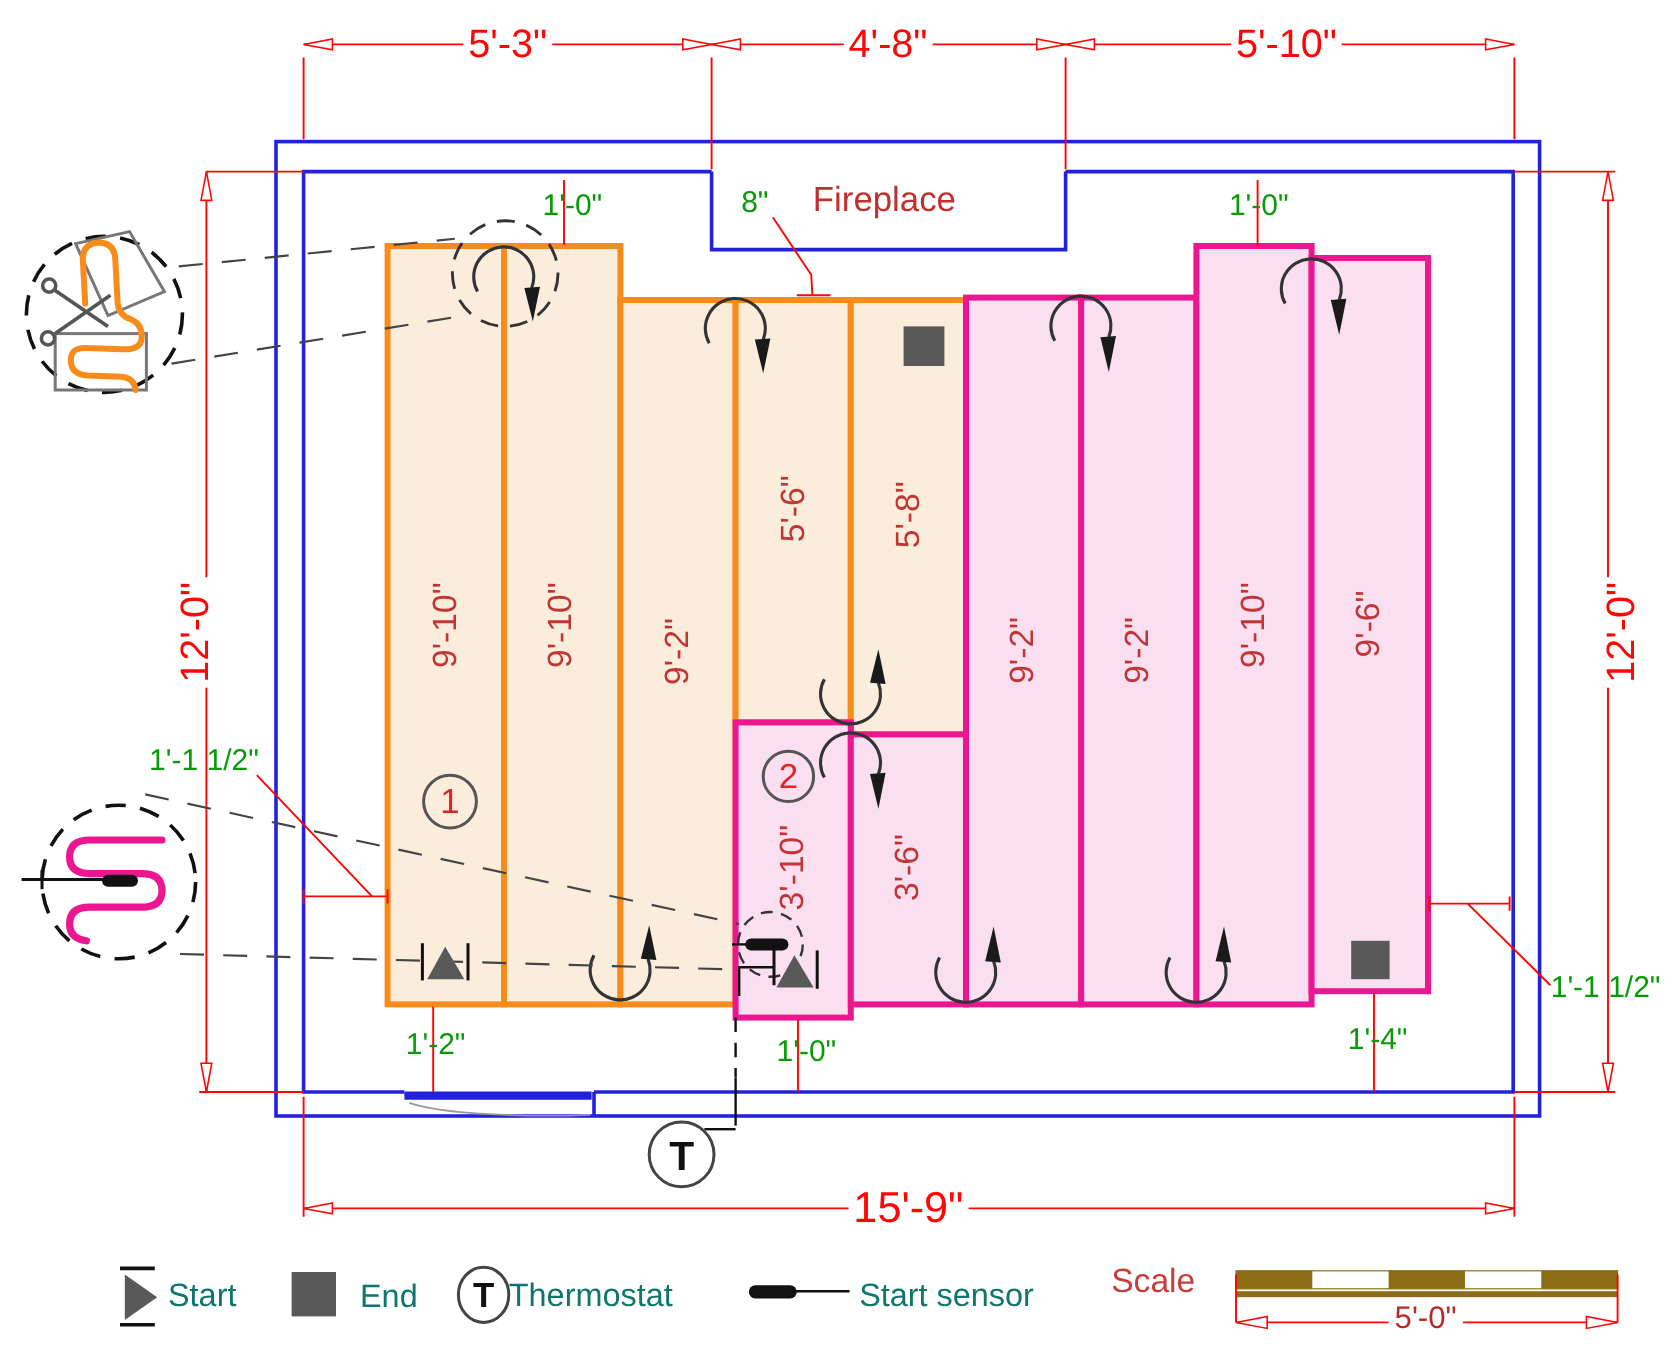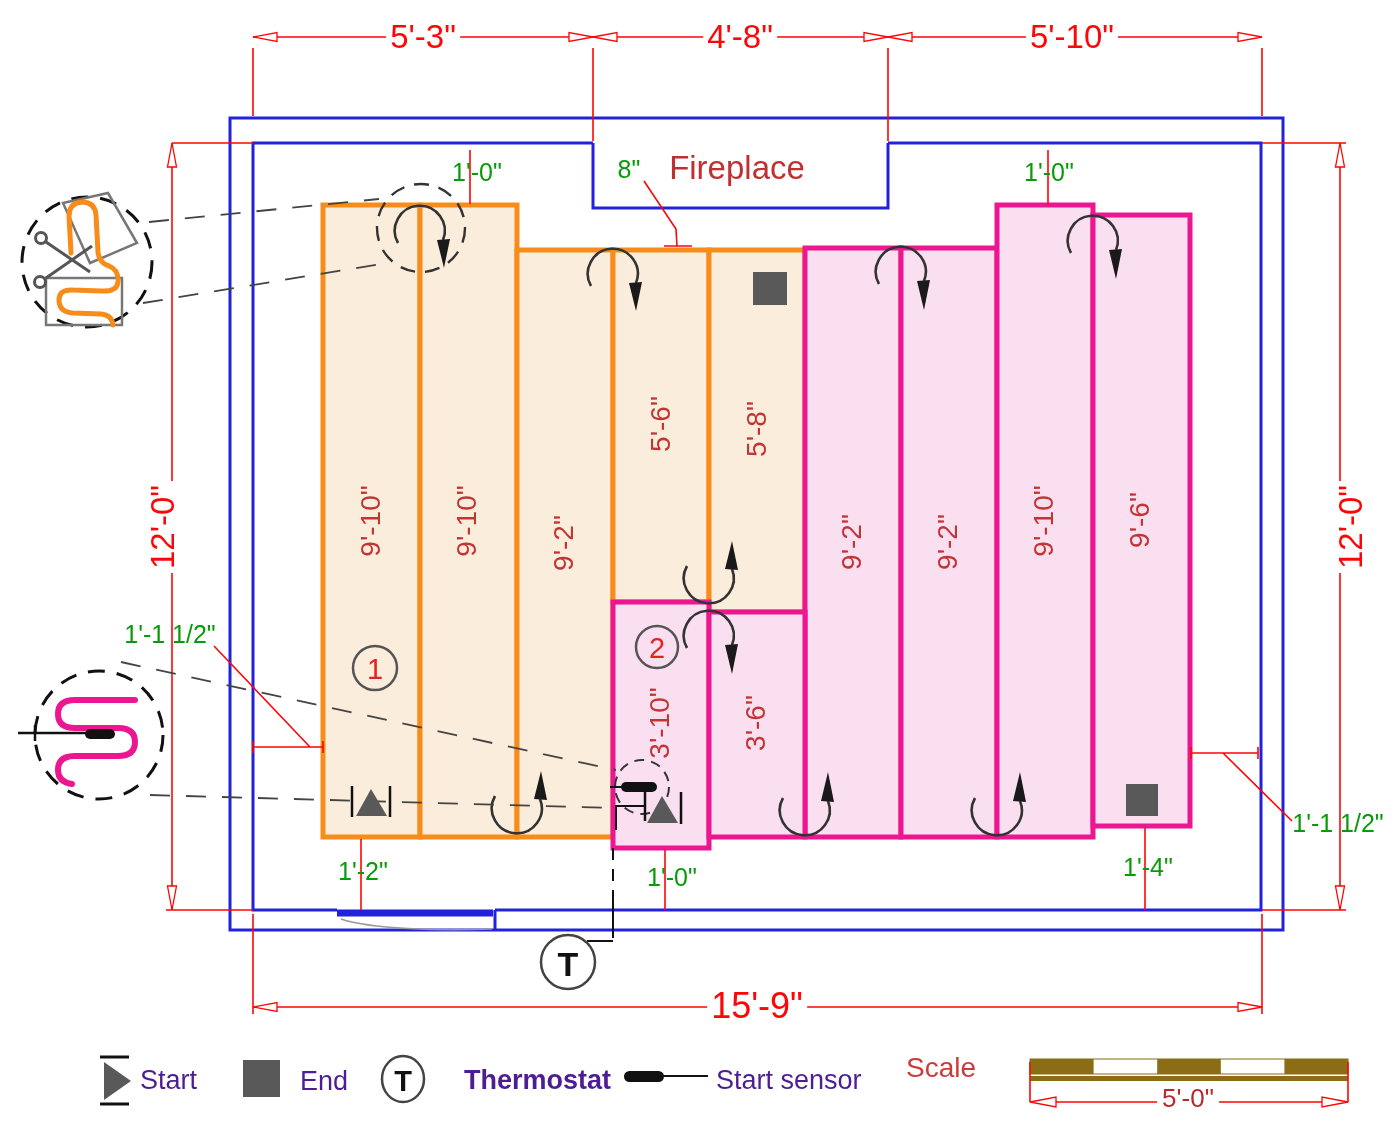--- a/index.html
+++ b/index.html
@@ -7,25 +7,25 @@
   #stage{position:relative;width:1400px;height:1133px;background:#fff;overflow:hidden;}
   #stage svg{position:absolute;left:0;top:0;}
   .lbl{position:absolute;transform:translate(-50%,-50%);white-space:nowrap;line-height:1;}
   .lbl.rot{transform:translate(-50%,-50%) rotate(-90deg);}
   .lbl.left{transform:translate(0,-50%);}
   .dim{color:#FF0505;font-size:33px;background:#fff;padding:0 4px;}
   .dimbig{font-size:36px;}
   .green{color:#089B08;font-size:25px;}
   .runlbl{color:#C13535;font-size:28px;}
   .dkred{color:#C03030;}
-  .fireplace{font-size:33px;}
+  .fireplace{font-size:29px;}
   .circnum{color:#E52222;font-size:29px;}
   .tsym{color:#111;font-weight:700;font-size:34px;}
   .tsym.small{font-size:29px;}
-  .legendlbl{color:#4c1d95;font-size:27px;}
+  .legendlbl{color:#0f766e;font-size:27px;}
   .scalelbl{color:#CC3B3B;font-size:28px;}
   .scaledim{color:#B72B2B;font-size:26px;background:#fff;padding:0 5px;}
 </style>
 </head>
 <body>
 
 <div id="stage">
 
 <svg width="1400" height="1133" viewBox="0 0 1400 1133">
 
@@ -215,19 +215,19 @@
   <div class="lbl runlbl rot" style="left:1140px;top:520px;">9'-6"</div>
 
   <div class="lbl circnum" style="left:375px;top:669px;">1</div>
   <div class="lbl circnum" style="left:657px;top:648px;">2</div>
 
   <div class="lbl tsym" style="left:568px;top:964px;">T</div>
 
   <div class="lbl left legendlbl" style="left:140px;top:1080px;">Start</div>
   <div class="lbl left legendlbl" style="left:300px;top:1081px;">End</div>
   <div class="lbl tsym small" style="left:403px;top:1081px;">T</div>
-  <div class="lbl left legendlbl" style="left:464px;top:1080px;font-weight:bold;">Thermostat</div>
+  <div class="lbl left legendlbl" style="left:424px;top:1080px;">Thermostat</div>
   <div class="lbl left legendlbl" style="left:716px;top:1080px;">Start sensor</div>
 
-  <div class="lbl scalelbl" style="left:941px;top:1068px;text-align:right;">Scale</div>
+  <div class="lbl scalelbl" style="left:961px;top:1068px;text-align:right;">Scale</div>
   <div class="lbl scaledim" style="left:1188px;top:1098px;">5'-0"</div>
 
 </div>
 
 </body></html>

